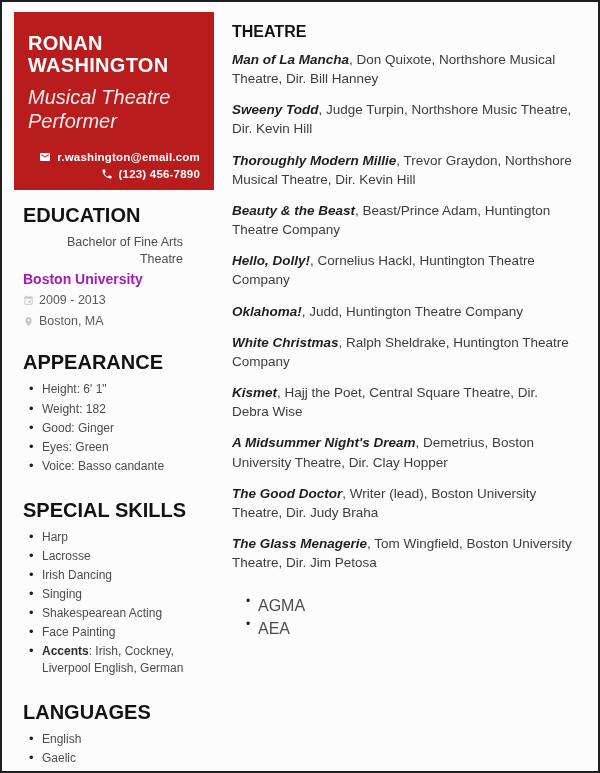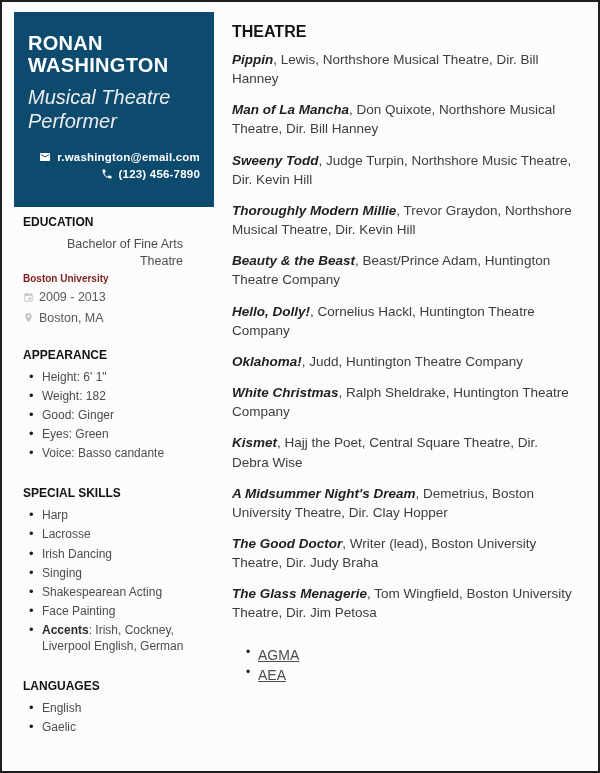--- a/index.html
+++ b/index.html
@@ -12,49 +12,49 @@
     border: 2px solid #1e1e1e;
     padding: 10px 14px 10px 12px;
     display: flex;
     overflow: hidden;
   }
 
   
   .sidebar { width: 200px; flex: 0 0 200px; }
 
   .id-block {
-    background: #0c4a6e;
+    background: #b91c1c;
     color: #ffffff;
-    padding: 20px 14px 27px 14px;
-    margin-bottom: 8px;
+    padding: 20px 14px 10px 14px;
+    margin-bottom: 14px;
   }
   .id-name {
     font-size: 20px; font-weight: bold; line-height: 1.1;
     letter-spacing: 0.3px; color: #ffffff;
   }
   .id-title {
     font-style: italic; font-size: 20px; line-height: 1.2;
     color: #ececec; margin-top: 9px; max-width: 150px;
   }
   .contact { margin-top: 18px; }
   .contact-row {
     display: flex; align-items: center; gap: 6px;
     font-size: 11.5px; font-weight: bold; color: #ffffff;
     margin-top: 5px; letter-spacing: 0.2px; justify-content: flex-end;
   }
   .contact-row svg { flex: 0 0 auto; }
 
   .side-section { padding-left: 9px; padding-right: 4px; }
   .side-heading {
-    font-size: 12px; font-weight: bold; color: #121212;
+    font-size: 20px; font-weight: bold; color: #121212;
     letter-spacing: 0px; margin-bottom: 7px;
   }
   .edu { font-size: 12.5px; color: #4d4d4d; line-height: 1.32; }
   .edu .degree { max-width: 160px; text-align: right; }
-  .edu .school { font-weight: bold; color: #7f1d1d; font-size: 10px; margin-top: 3px; }
+  .edu .school { font-weight: bold; color: #a21caf; font-size: 14px; margin-top: 3px; }
   .icon-row { display: flex; align-items: center; gap: 5px; margin-top: 4px; color: #5a5a5a; }
   .icon-row svg { flex: 0 0 auto; }
 
   ul.side-list { list-style: none; margin-left: 6px; }
   ul.side-list li {
     font-size: 12px; color: #4d4d4d; line-height: 1.38;
     padding-left: 13px; position: relative; margin-bottom: 2.5px;
   }
   ul.side-list li::before {
     content: "•"; position: absolute; left: 0; top: -1px;
@@ -71,22 +71,22 @@
   }
   .entry {
     font-size: 13.5px; color: #3d3d3d; line-height: 1.42;
     margin-bottom: 12px; max-width: 345px;
   }
   .entry .t { font-weight: bold; font-style: italic; color: #1f1f1f; }
 
   .memberships { margin-top: 22px; }
   ul.mem-list { list-style: none; margin-left: 14px; }
   ul.mem-list li {
-    font-size: 14px; color: #4d4d4d; line-height: 1.45;
-    padding-left: 12px; position: relative; text-decoration: underline;
+    font-size: 16px; color: #4d4d4d; line-height: 1.45;
+    padding-left: 12px; position: relative;
   }
   ul.mem-list li::before {
     content: "•"; position: absolute; left: 0; top: -1px;
     color: #1c1c1c; font-size: 12px;
   }
 </style>
 </head>
 <body>
 
 <div class="page">
@@ -172,21 +172,20 @@
           <li>Gaelic</li>
         </ul>
     </section>
 
   </aside>
 
   <main class="main">
     <section>
       <h2 class="main-heading">THEATRE</h2>
       <div id="theatre-entries">
-          <p class="entry"><span class="t">Pippin</span><span>, Lewis, Northshore Musical Theatre, Dir. Bill Hanney</span></p>
           <p class="entry"><span class="t">Man of La Mancha</span><span>, Don Quixote, Northshore Musical Theatre, Dir. Bill Hanney</span></p>
           <p class="entry"><span class="t">Sweeny Todd</span><span>, Judge Turpin, Northshore Music Theatre, Dir. Kevin Hill</span></p>
           <p class="entry"><span class="t">Thoroughly Modern Millie</span><span>, Trevor Graydon, Northshore Musical Theatre, Dir. Kevin Hill</span></p>
           <p class="entry"><span class="t">Beauty &amp; the Beast</span><span>, Beast/Prince Adam, Huntington Theatre Company</span></p>
           <p class="entry"><span class="t">Hello, Dolly!</span><span>, Cornelius Hackl, Huntington Theatre Company</span></p>
           <p class="entry"><span class="t">Oklahoma!</span><span>, Judd, Huntington Theatre Company</span></p>
           <p class="entry"><span class="t">White Christmas</span><span>, Ralph Sheldrake, Huntington Theatre Company</span></p>
           <p class="entry"><span class="t">Kismet</span><span>, Hajj the Poet, Central Square Theatre, Dir. Debra Wise</span></p>
           <p class="entry"><span class="t">A Midsummer Night's Dream</span><span>, Demetrius, Boston University Theatre, Dir. Clay Hopper</span></p>
           <p class="entry"><span class="t">The Good Doctor</span><span>, Writer (lead), Boston University Theatre, Dir. Judy Braha</span></p>

